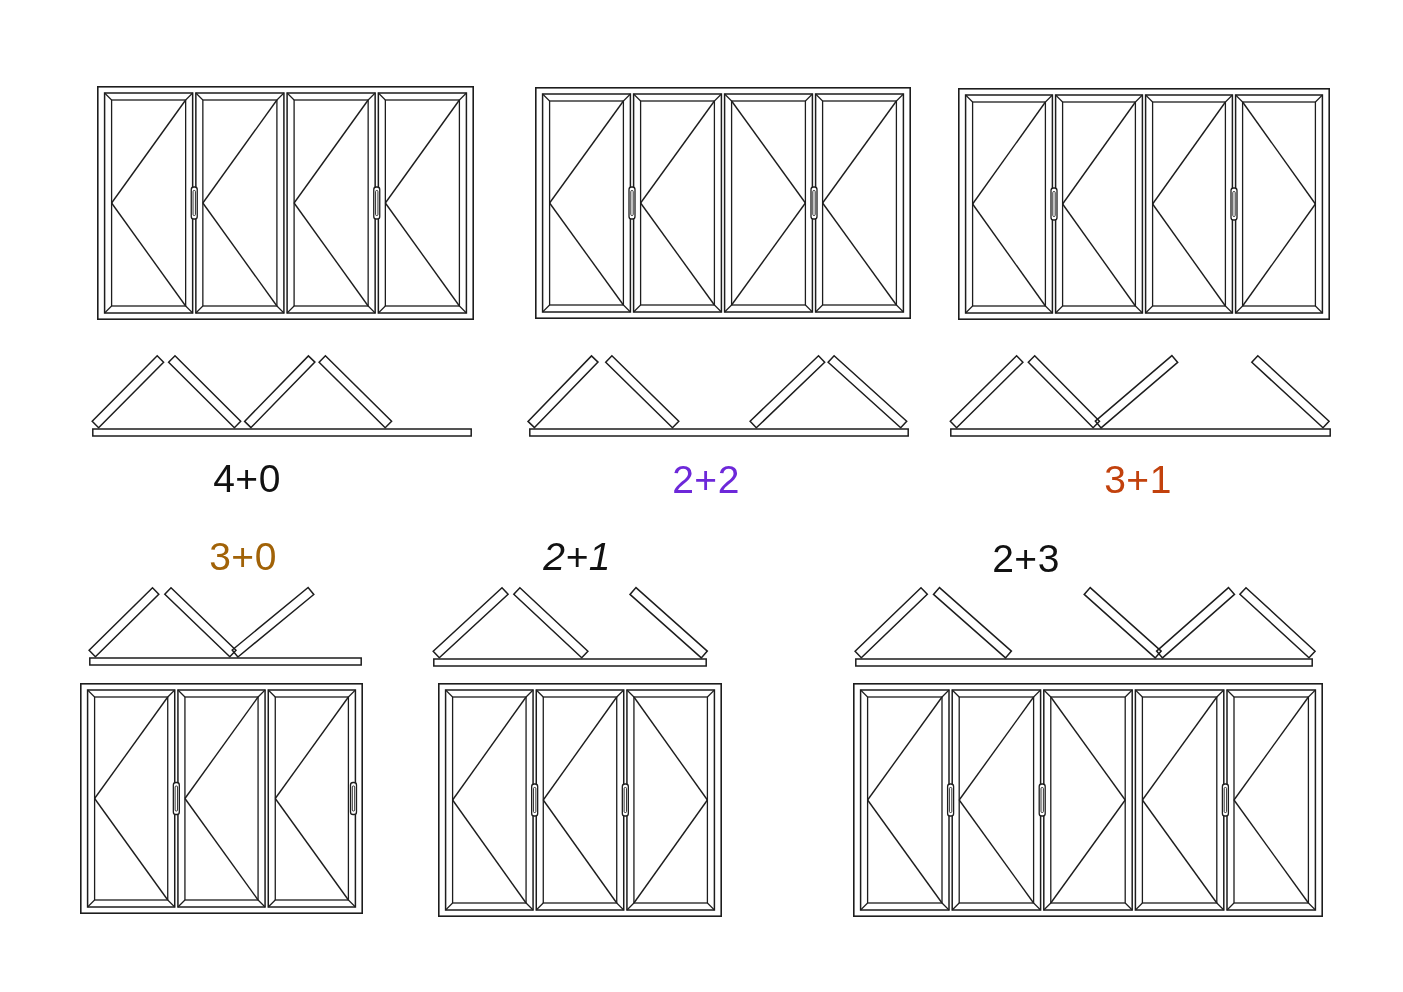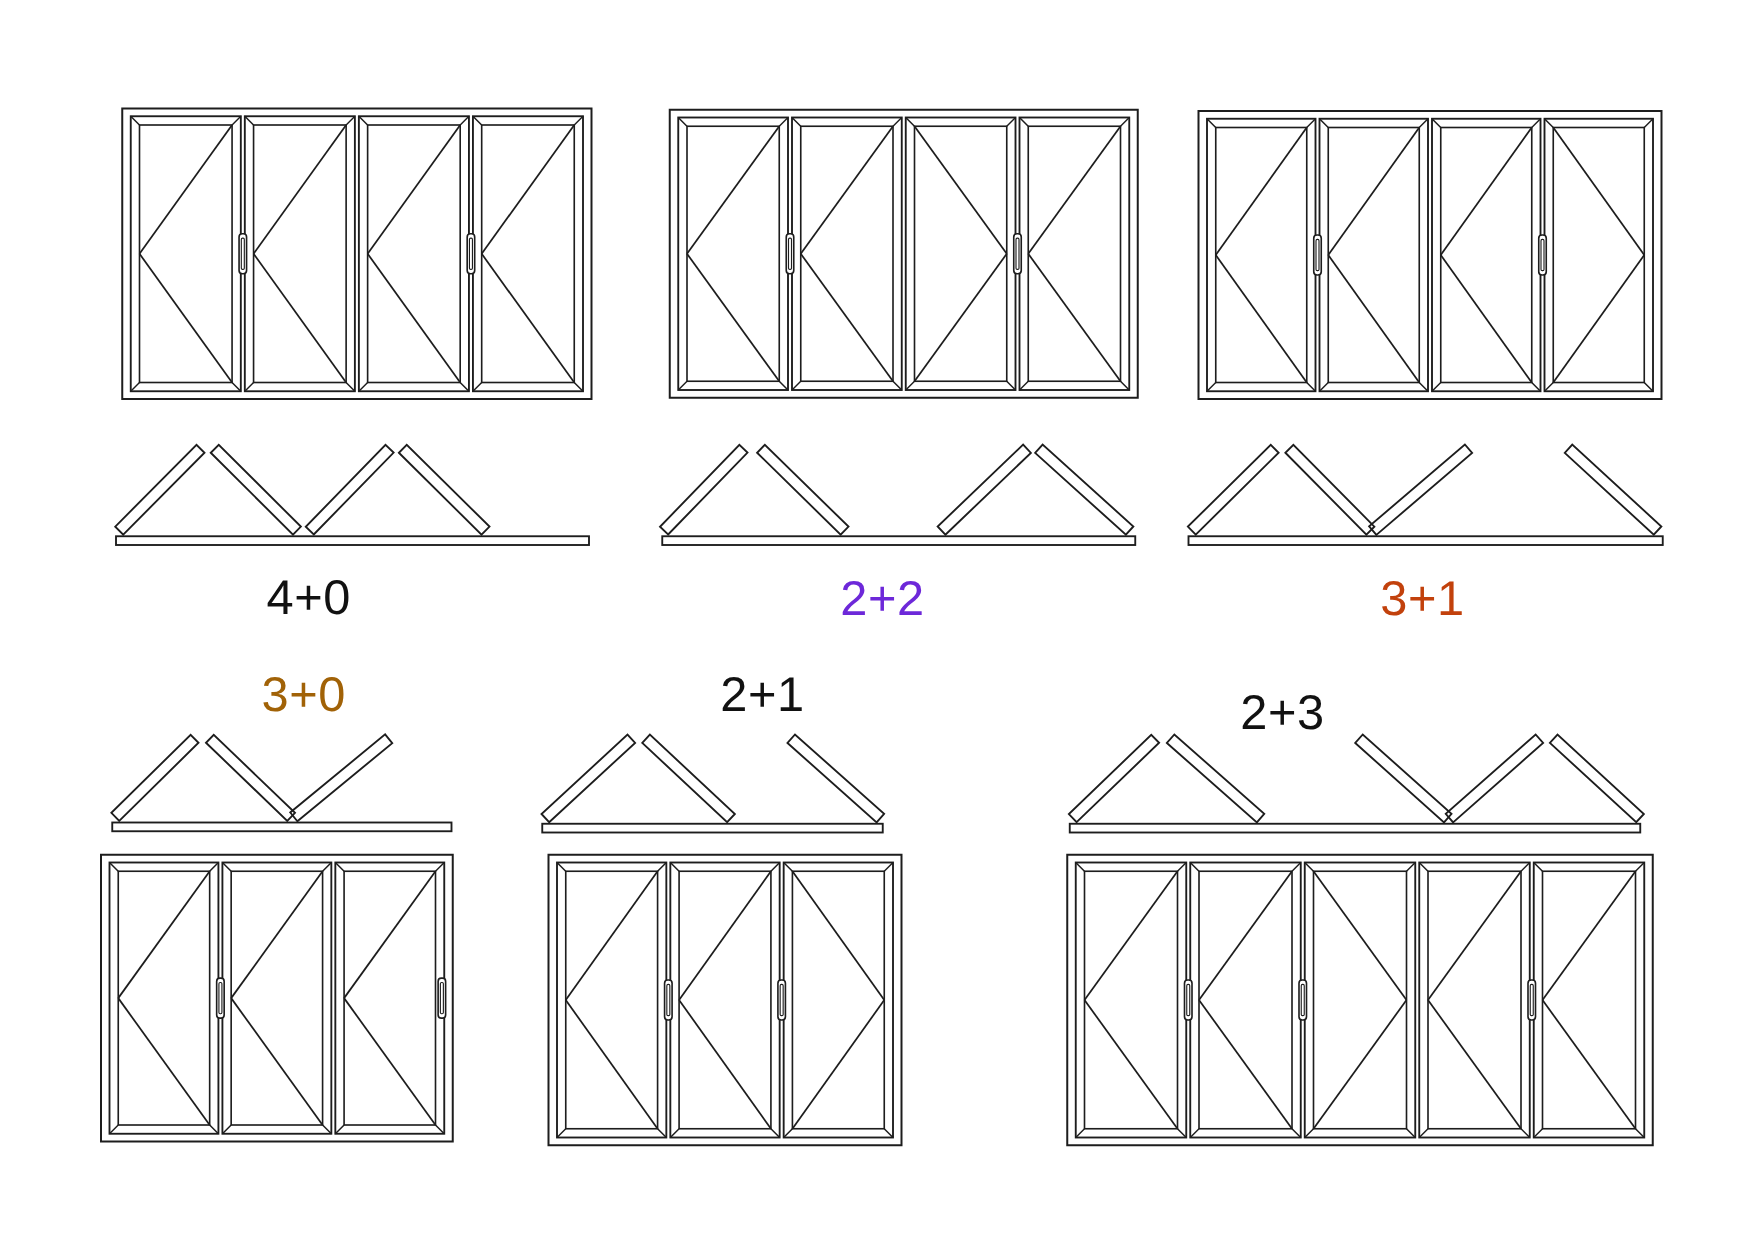--- a/index.html
+++ b/index.html
@@ -300,21 +300,21 @@
           <rect x="184.33333333333334" y="101" width="6" height="32" rx="2.6" fill="#ffffff" stroke="#1d1d1d" stroke-width="1.3"></rect>
           <rect x="186.13333333333335" y="104.5" width="2.4" height="25" rx="1" fill="none" stroke="#1d1d1d" stroke-width="0.9"></rect>
         </g>
       </svg>
     <svg class="drawing plan" width="274" height="82" viewBox="0 0 274 82" style="left: 433px; top: 585px;">
         <polygon points="6.3,72.8 75.1,9.3 69.0,2.7 0.2,66.2" fill="none" stroke="#1d1d1d" stroke-width="1.5"></polygon>
         <polygon points="80.8,9.3 148.7,72.8 154.9,66.2 86.9,2.7" fill="none" stroke="#1d1d1d" stroke-width="1.5"></polygon>
         <polygon points="197.0,9.4 268.3,72.9 274.3,66.1 203.0,2.6" fill="none" stroke="#1d1d1d" stroke-width="1.5"></polygon>
         <rect x="0.8" y="74" width="272.4" height="7" fill="#ffffff" stroke="#1d1d1d" stroke-width="1.5"></rect>
       </svg>
-    <figcaption class="config-label" style="left: 610px; top: 557px; color: rgb(17, 17, 17);">2+1</figcaption>
+    <figcaption class="config-label" style="left: 577px; top: 557px; color: rgb(17, 17, 17); font-style: italic;">2+1</figcaption>
   </figure>
   <figure class="config">
     <svg class="drawing elevation" width="470" height="234" viewBox="0 0 470 234" style="left: 853px; top: 683px;">
         <rect x="0.8" y="0.8" width="468.4" height="232.4" fill="#ffffff" stroke="#1d1d1d" stroke-width="1.6"></rect>
         <g>
           <rect x="7.6" y="7" width="88.39999999999999" height="220" fill="none" stroke="#1d1d1d" stroke-width="1.5"></rect>
           <rect x="14.6" y="14" width="74.39999999999999" height="206" fill="none" stroke="#1d1d1d" stroke-width="1.3"></rect>
           <line x1="7.6" y1="7" x2="14.6" y2="14" stroke="#1d1d1d" stroke-width="1.2"></line>
           <line x1="95.99999999999999" y1="7" x2="88.99999999999999" y2="14" stroke="#1d1d1d" stroke-width="1.2"></line>
           <line x1="7.6" y1="227" x2="14.6" y2="220" stroke="#1d1d1d" stroke-width="1.2"></line>
@@ -376,15 +376,15 @@
         </g>
       </svg>
     <svg class="drawing plan" width="458" height="82" viewBox="0 0 458 82" style="left: 855px; top: 585px;">
         <polygon points="6.3,72.7 72.3,9.2 66.0,2.8 0.1,66.3" fill="none" stroke="#1d1d1d" stroke-width="1.5"></polygon>
         <polygon points="78.5,9.4 150.5,72.9 156.4,66.1 84.5,2.6" fill="none" stroke="#1d1d1d" stroke-width="1.5"></polygon>
         <polygon points="229.2,9.4 300.2,72.9 306.2,66.1 235.2,2.6" fill="none" stroke="#1d1d1d" stroke-width="1.5"></polygon>
         <polygon points="307.5,72.9 379.5,9.4 373.5,2.6 301.6,66.1" fill="none" stroke="#1d1d1d" stroke-width="1.5"></polygon>
         <polygon points="384.9,9.3 454.0,72.8 460.1,66.2 391.0,2.7" fill="none" stroke="#1d1d1d" stroke-width="1.5"></polygon>
         <rect x="0.8" y="74" width="456.4" height="7" fill="#ffffff" stroke="#1d1d1d" stroke-width="1.5"></rect>
       </svg>
-    <figcaption class="config-label" style="left: 1026px; top: 559px; color: rgb(17, 17, 17); margin-top: 12px;">2+3</figcaption>
+    <figcaption class="config-label" style="left: 1026px; top: 559px; color: rgb(17, 17, 17);">2+3</figcaption>
   </figure>
 </div>
 
 </body></html>

